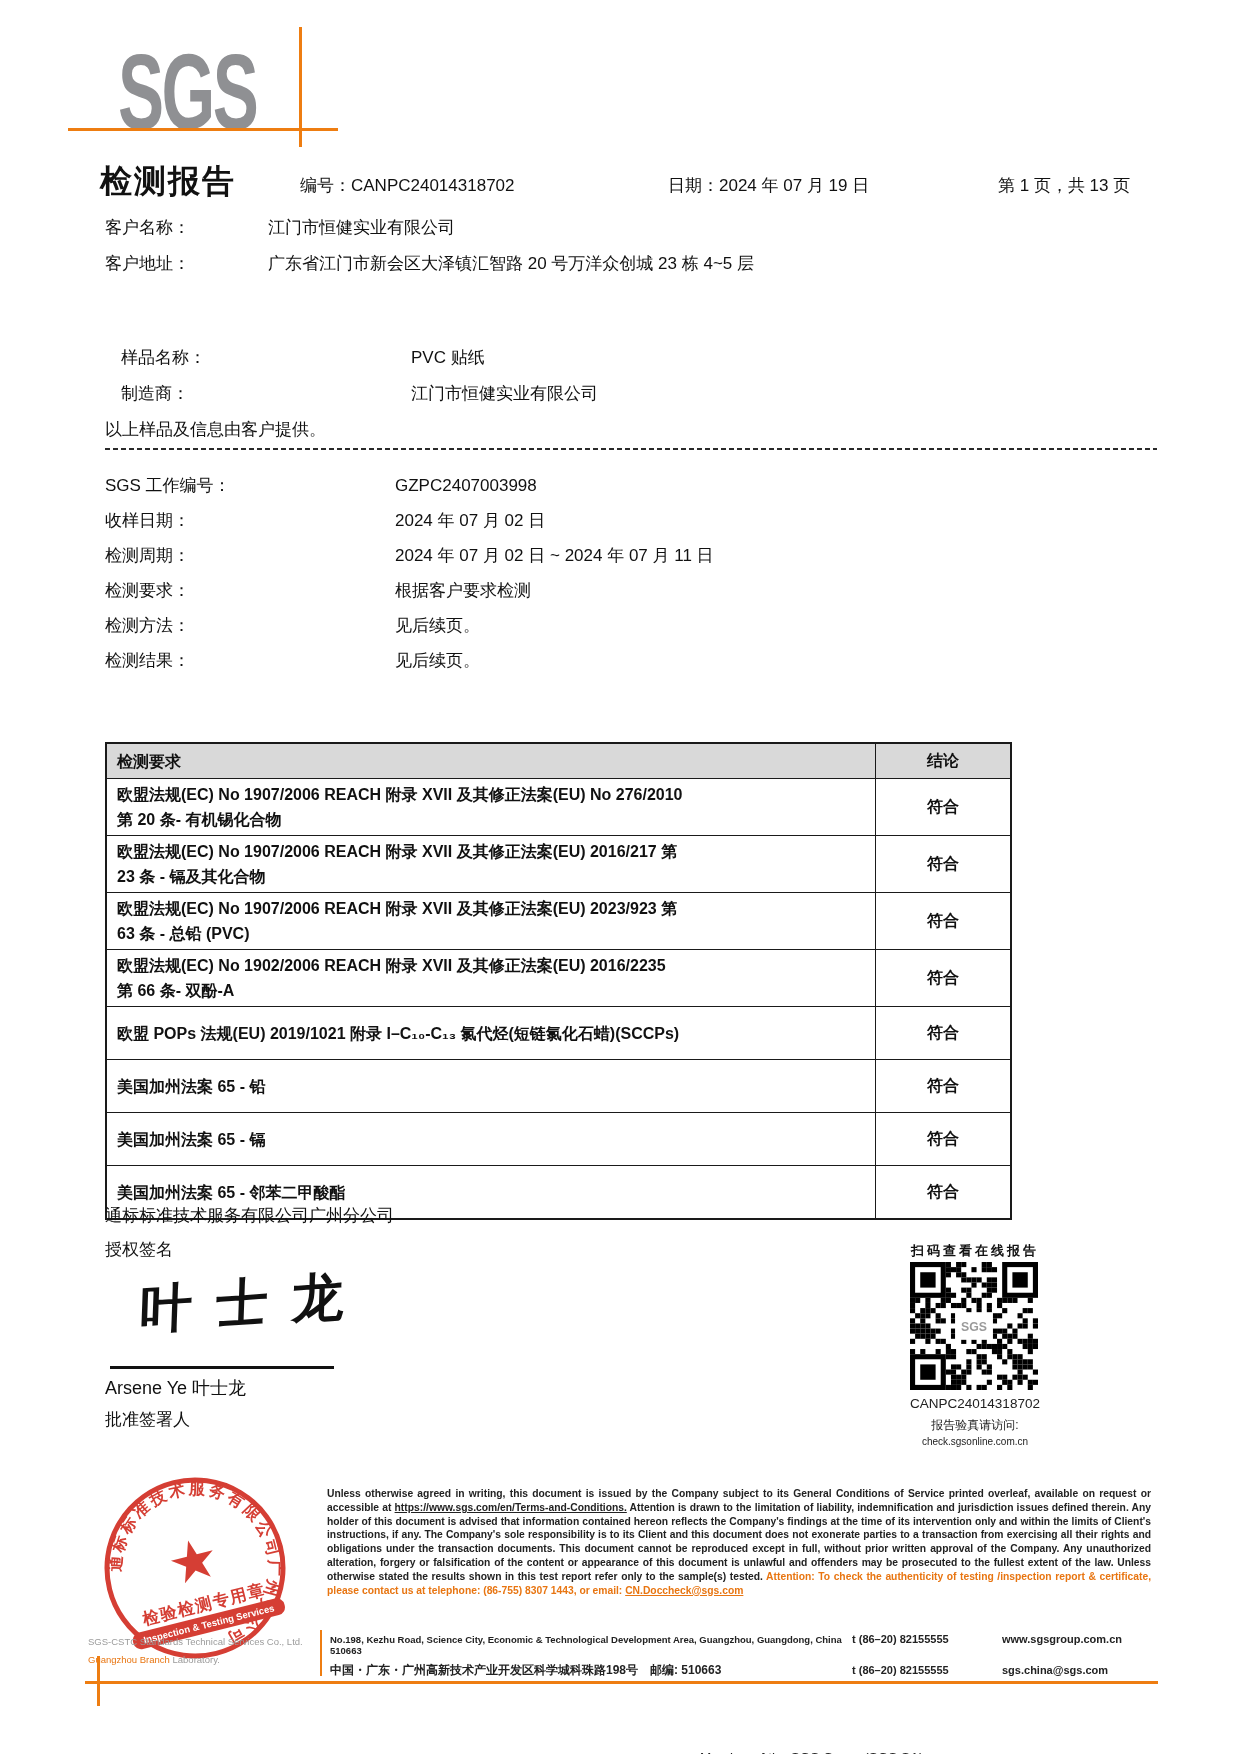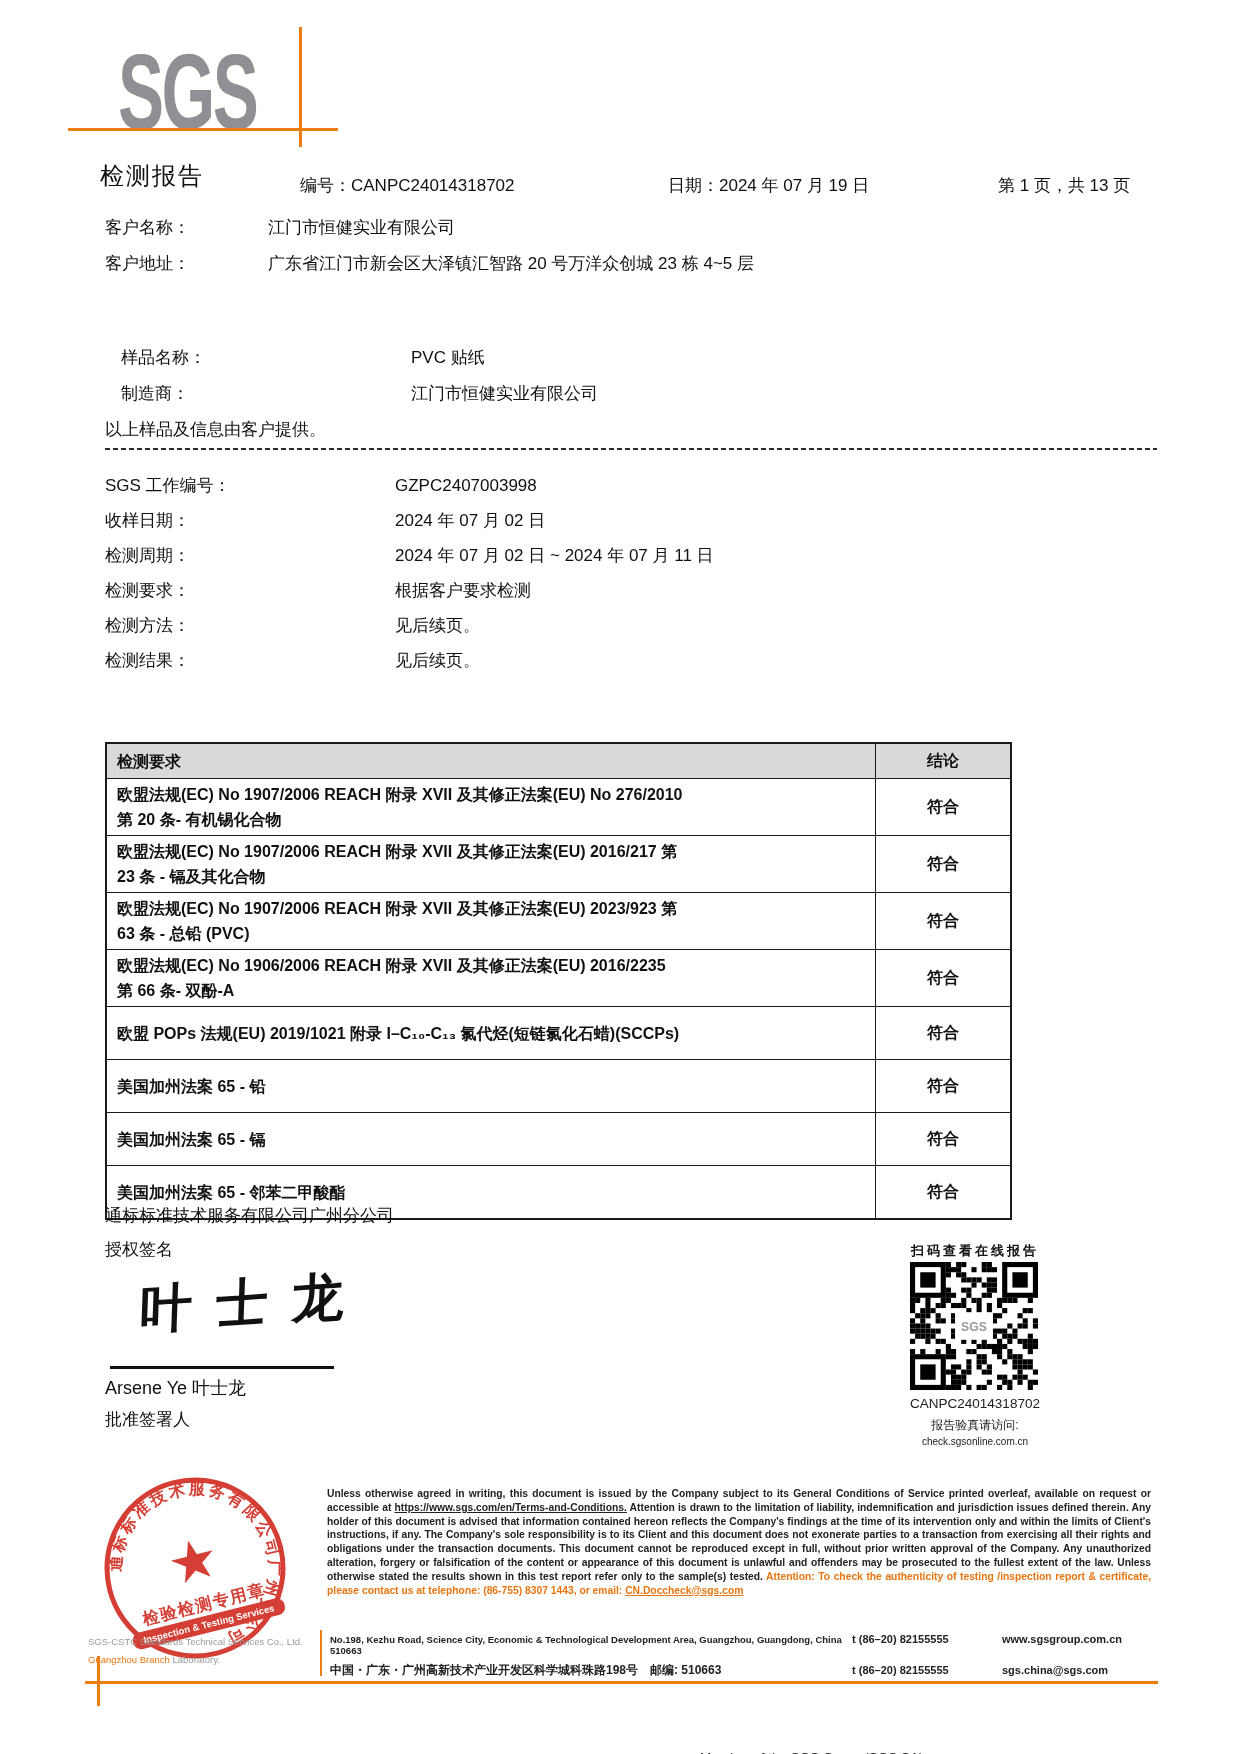--- a/index.html
+++ b/index.html
@@ -4,21 +4,21 @@
 <style>
   html,body{margin:0;padding:0;background:#fff;}
   body{width:1240px;height:1754px;position:relative;font-family:"Liberation Sans","DejaVu Sans",sans-serif;color:#111;}
   .abs{position:absolute;}
 
   
   .logo-text{left:118px;top:38px;font-size:108px;font-weight:bold;color:#8f9093;letter-spacing:-4px;transform:scaleX(0.64);transform-origin:left top;line-height:1;}
   .logo-vline{left:299px;top:27px;width:3px;height:120px;background:#ee7d11;}
   .logo-hline{left:68px;top:128px;width:270px;height:3px;background:#ee7d11;}
 
-  .hdr-title{left:100px;top:160px;font-size:24px;font-weight:normal;letter-spacing:2px;}
+  .hdr-title{left:100px;top:160px;font-size:32px;font-weight:bold;letter-spacing:2px;}
   .hdr-no{left:300px;top:174px;font-size:17px;}
   .hdr-date{left:668px;top:174px;font-size:17px;}
   .hdr-page{left:998px;top:174px;font-size:17px;}
 
   
   .kv{display:flex;margin-bottom:12px;font-size:17px;line-height:24px;}
   .kv .k{flex:none;}
   .client-block{left:105px;top:216px;width:1050px;}
   .client-block .k{width:163px;}
   .sample-block{left:121px;top:346px;width:1050px;}
@@ -162,21 +162,21 @@
       <div class="rcell-req">欧盟法规(EC) No 1907/2006 REACH 附录 XVII 及其修正法案(EU) 2016/217 第
 23 条 - 镉及其化合物</div>
       <div class="rcell-con">符合</div>
     </div>
       <div class="rrow">
       <div class="rcell-req">欧盟法规(EC) No 1907/2006 REACH 附录 XVII 及其修正法案(EU) 2023/923 第
 63 条 - 总铅 (PVC)</div>
       <div class="rcell-con">符合</div>
     </div>
       <div class="rrow">
-      <div class="rcell-req">欧盟法规(EC) No 1906/2006 REACH 附录 XVII 及其修正法案(EU) 2016/2235
+      <div class="rcell-req">欧盟法规(EC) No 1902/2006 REACH 附录 XVII 及其修正法案(EU) 2016/2235
 第 66 条- 双酚-A</div>
       <div class="rcell-con">符合</div>
     </div>
       <div class="rrow">
       <div class="rcell-req">欧盟 POPs 法规(EU) 2019/1021 附录 I–C₁₀-C₁₃ 氯代烃(短链氯化石蜡)(SCCPs)</div>
       <div class="rcell-con">符合</div>
     </div>
       <div class="rrow">
       <div class="rcell-req">美国加州法案 65 - 铅</div>
       <div class="rcell-con">符合</div>

